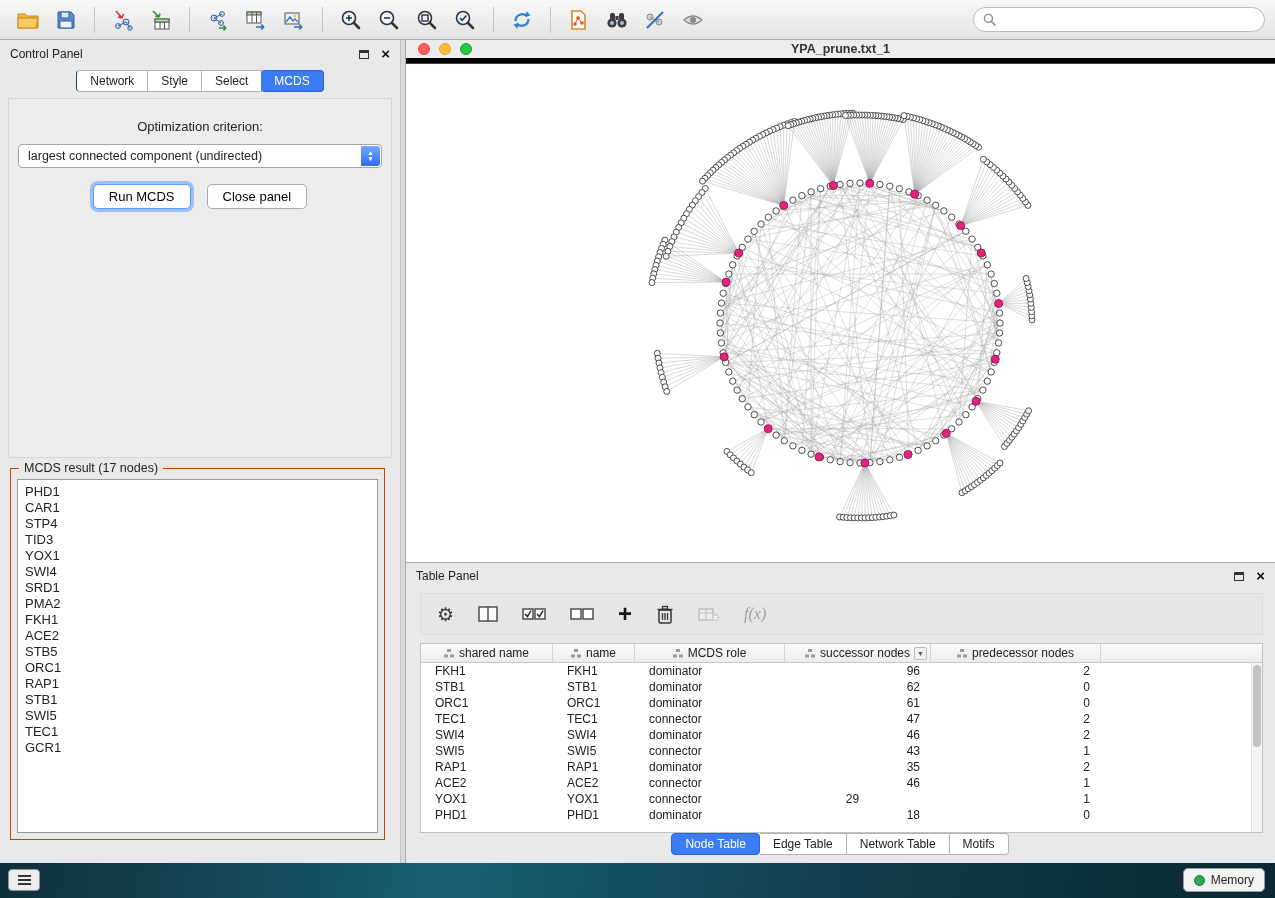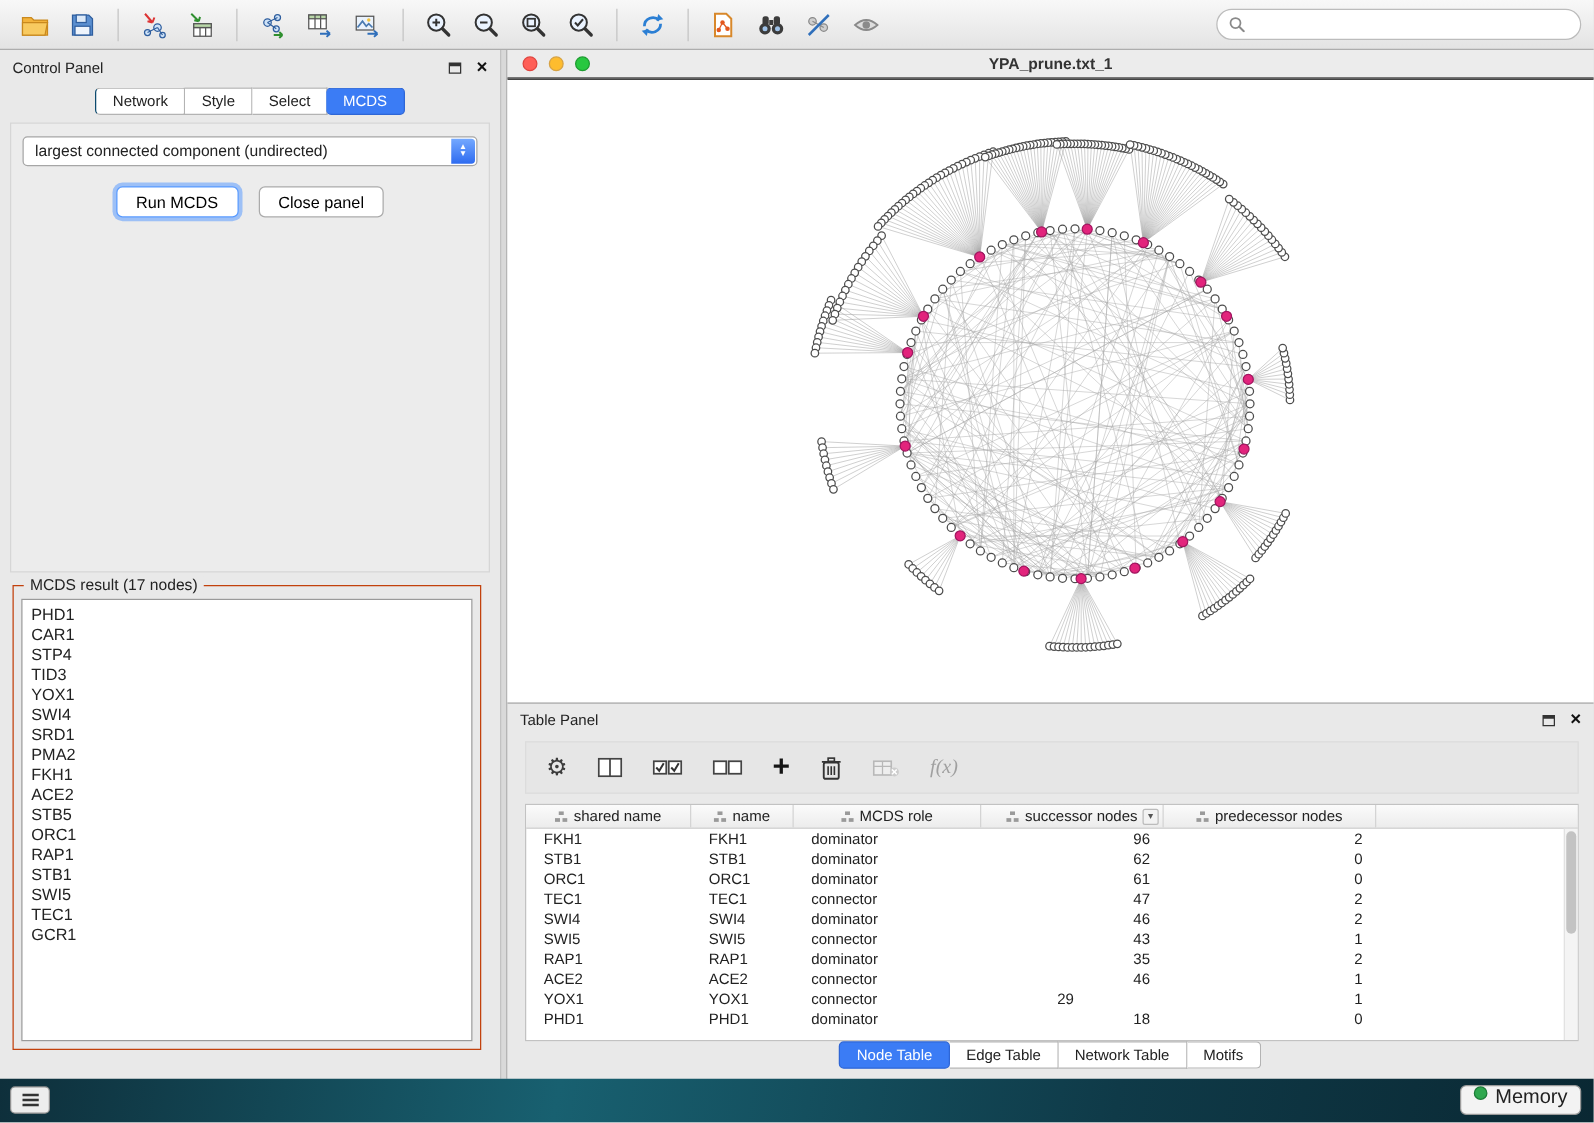--- a/index.html
+++ b/index.html
@@ -41,21 +41,21 @@
   .btn-row{display:flex;justify-content:center;gap:16px;margin-top:16px}
   .btn{font-size:13px;padding:4px 15px;background:#fff;border:1px solid #ababab;border-radius:5px;cursor:default}
   .btn.focus{box-shadow:0 0 0 3px rgba(92,156,255,.55);border-color:#5a9bff}
   .result-box{position:absolute;left:10px;top:428px;width:375px;height:372px;border:1px solid #c2410c}
   .result-legend{position:absolute;top:-8px;left:8px;background:#e9e9e9;padding:0 5px;font-size:12.5px}
   .result-list{position:absolute;left:6px;right:6px;top:10px;bottom:6px;background:#fff;
                border:1px solid #9a9a9a;padding:4px 0 0 7px;font-size:13px;line-height:16px;overflow:hidden}
 
   
   .network-window{position:absolute;left:406px;top:40px;width:869px;height:522px;background:#ececec}
-  .net-titlebar{height:23px;position:relative;display:flex;align-items:center;border-bottom:1px solid #000000}
+  .net-titlebar{height:23px;position:relative;display:flex;align-items:center;border-bottom:5px solid #000000}
   .lights{position:absolute;left:12px;display:flex;gap:9px}
   .light{width:12px;height:12px;border-radius:50%}
   .light.red{background:#ff5f57;border:1px solid #e0443e}
   .light.yellow{background:#febc2e;border:1px solid #d6a243}
   .light.green{background:#28c840;border:1px solid #1d9c30}
   .net-title{margin:0 auto;font-size:12.5px;font-weight:bold;color:#333}
   .net-canvas{position:absolute;left:0;top:23px;right:0;bottom:0;background:#fff;border-top:1px solid #444}
   .net-canvas svg{display:block;width:100%;height:100%}
 
   
@@ -85,21 +85,21 @@
   .bottom-tabs{position:absolute;left:0;right:0;bottom:8px;display:flex;justify-content:center}
 
   
   .status-bar{position:absolute;left:0;top:863px;width:1275px;height:35px;
               background:linear-gradient(100deg,#0e2f3b,#186070 35%,#0f3a48 70%,#0a2833);}
   .menu-btn{position:absolute;left:8px;top:6px;width:32px;height:22px;background:#ededed;
             border:1px solid #909090;border-radius:4px;display:flex;flex-direction:column;gap:2px;
             align-items:center;justify-content:center}
   .menu-btn span{display:block;width:13px;height:2px;background:#333}
   .memory-btn{position:absolute;right:10px;top:5px;height:24px;background:#f3f3f3;border:1px solid #9a9a9a;
-              border-radius:5px;display:flex;gap:6px;padding:0 10px;font-size:16px}
+              border-radius:5px;display:flex;align-items:center;gap:6px;padding:0 10px;font-size:12px}
   .dot{width:11px;height:11px;border-radius:50%;background:#2fa84f;border:1px solid #1d7c38}
 
   .mini-sq{display:inline-block}
 </style>
 </head>
 <body>
 
 <div class="toolbar">
   <div class="tbtn">
     <svg width="24" height="22" viewBox="0 0 24 22">
@@ -256,20 +256,21 @@
     </span>
   </div>
   <div class="tabs-row" id="control-tabs">
       <span class="seg">Network</span>
       <span class="seg">Style</span>
       <span class="seg">Select</span>
       <span class="seg selected">MCDS</span>
     </div>
 
   <div class="content-card">
+    <div class="opt-label">Optimization criterion:</div>
     <div class="criterion">
       <span>largest connected component (undirected)</span>
       <span class="stepper">
           <span>▲</span>
           <span>▼</span>
         </span>
     </div>
     <div class="btn-row">
       <button class="btn focus">Run MCDS</button>
       <button class="btn">Close panel</button>

